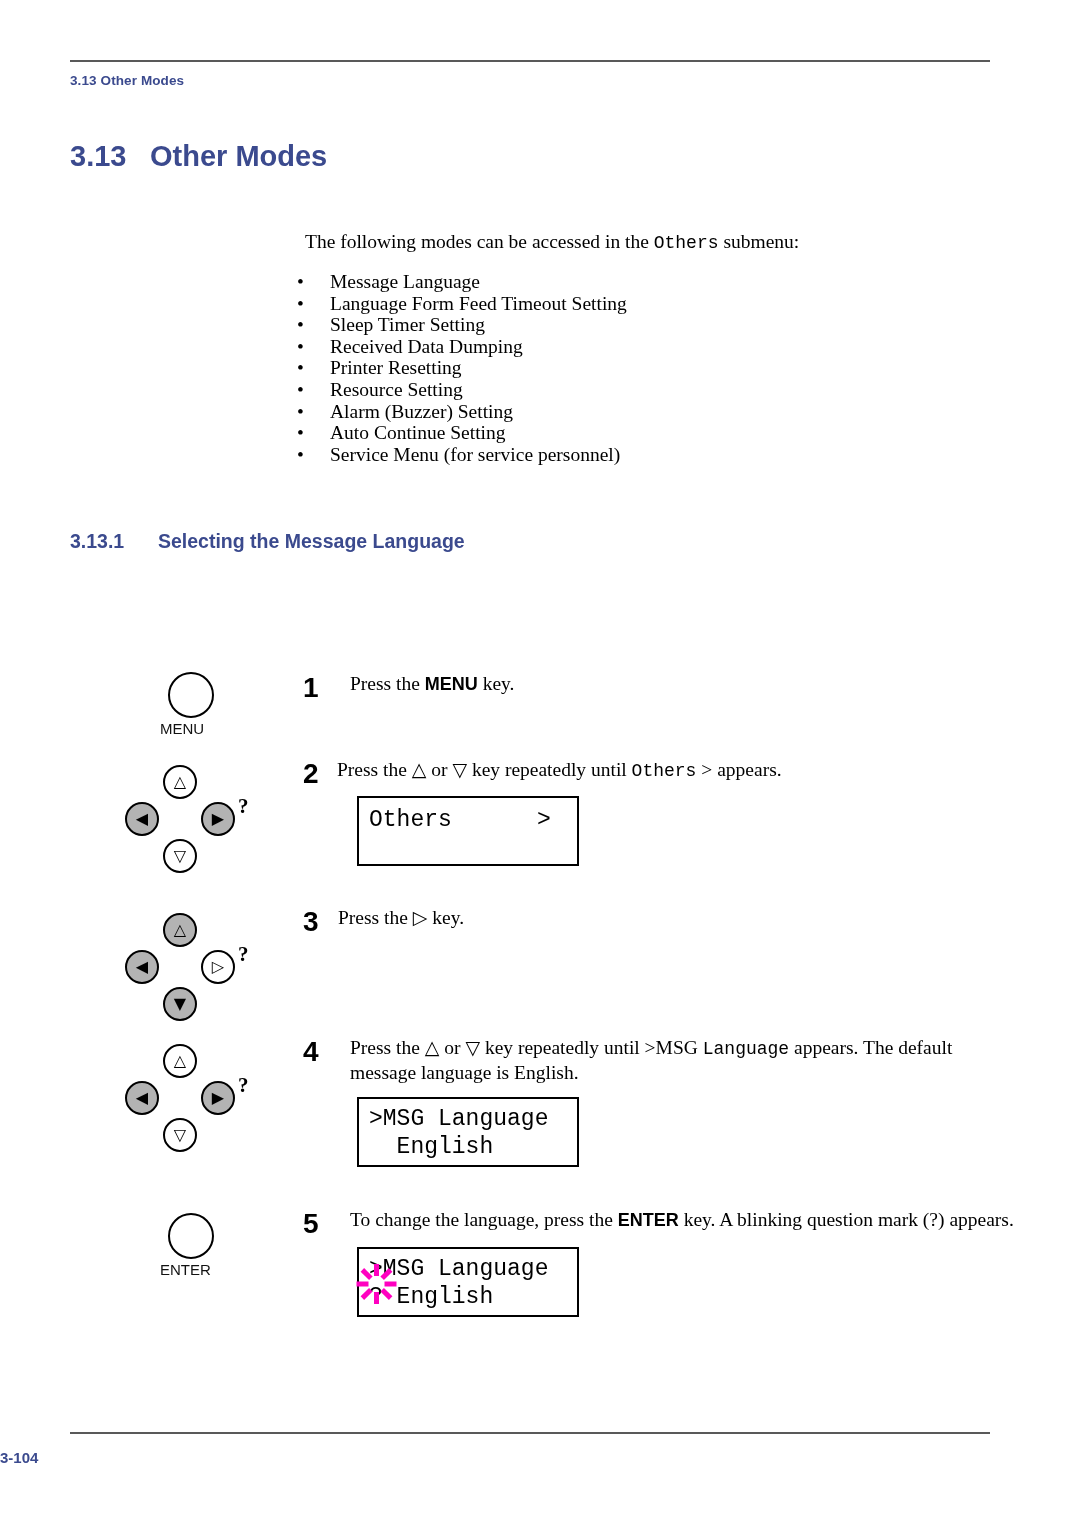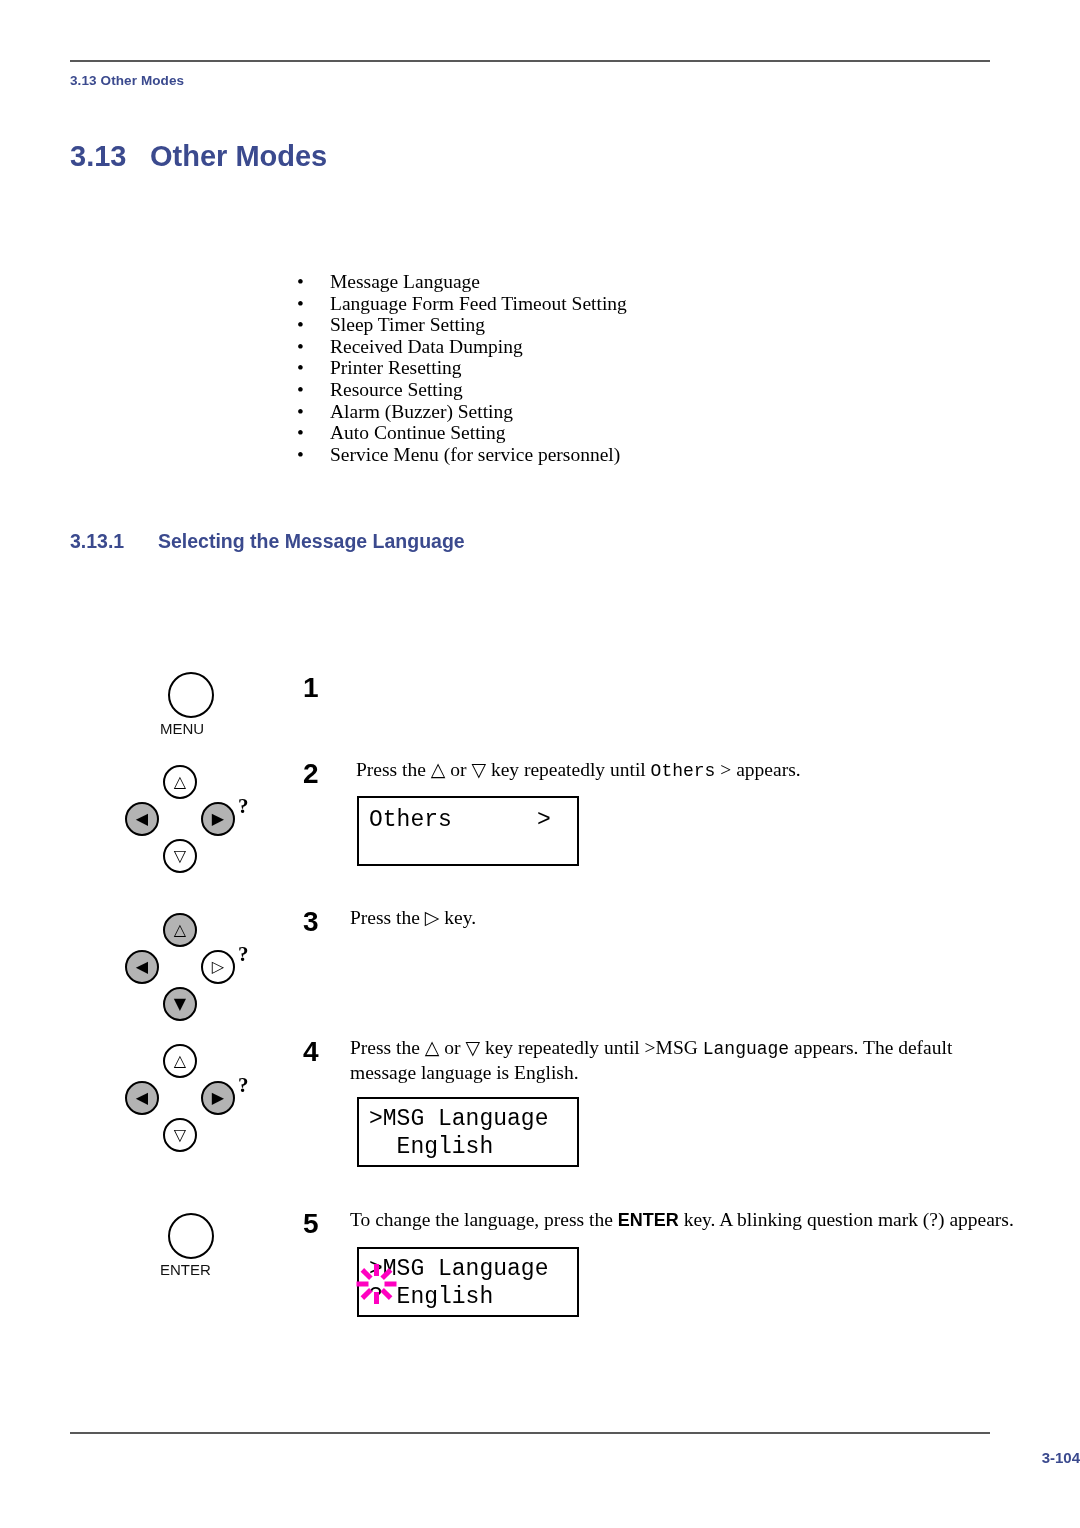--- a/index.html
+++ b/index.html
@@ -199,39 +199,42 @@
     position: absolute;
     left: 70px; top: 1432px;
     width: 920px;
     height: 2px;
     background: #595959;
   }
   .footer-text {
     position: absolute;
     left: 0; top: 1449px;
     width: 1080px;
-    text-align: right;
+    text-align: left;
     font-family: "Liberation Sans", sans-serif;
     font-weight: bold;
     font-size: 15px;
     color: #3b4a8e;
   }
 </style>
 </head>
 <body>
 
 <div class="page">
 
   <div class="header-rule"></div>
   <div class="header-text">3.13 Other Modes</div>
 
   <div class="h1">
     <span class="num">3.13</span><span>Other Modes</span>
   </div>
 
+  <div class="intro">
+    <span>The following modes can be accessed in the </span><span class="mono">Others</span><span> submenu:</span>
+  </div>
 
   <div class="bullets">
     <div class="row">
       <span class="dot">•</span>
       <span class="txt">Message Language</span>
     </div>
     <div class="row">
       <span class="dot">•</span>
       <span class="txt">Language Form Feed Timeout Setting</span>
     </div>
@@ -268,20 +271,23 @@
   <div class="h2">
     <span class="num">3.13.1</span><span>Selecting the Message Language</span>
   </div>
 
 
   <div class="keys" style="left:160px; top:672px;">
     <div class="key-circle big" style="left:8px; top:0;"></div>
     <div class="key-label" style="left:0; top:48px;">MENU</div>
   </div>
   <div class="step-num" style="left:303px; top:672px;">1</div>
+  <div class="step-text" style="left:350px; top:672px;">
+    <span>Press the </span><span class="keyname">MENU</span><span> key.</span>
+  </div>
 
   <div class="keys" style="left:125px; top:765px;">
 
     <div class="key-circle small" style="left:38px; top:0;">
       <span class="arrow-glyph">△</span>
     </div>
 
     <div class="key-circle small gray" style="left:0px; top:37px;">
       <span class="arrow-glyph">◀</span>
     </div>
@@ -289,21 +295,21 @@
     <div class="key-circle small gray" style="left:76px; top:37px;">
       <span class="arrow-glyph">▶</span>
     </div>
 
     <div class="key-circle small" style="left:38px; top:74px;">
       <span class="arrow-glyph">▽</span>
     </div>
     <div class="qmark" style="left:113px; top:29px;">?</div>
   </div>
   <div class="step-num" style="left:303px; top:758px;">2</div>
-  <div class="step-text" style="left:356px; top:758px;">
+  <div class="step-text" style="left:337px; top:758px;">
     <span>Press the </span><span class="tri">△</span><span> or </span><span class="tri">▽</span><span> key repeatedly until </span><span class="mono">Others</span><span>  &gt; appears.</span>
   </div>
 
   <div class="lcd" style="left:357px; top:796px; width:222px; height:70px;">
     <span class="line" style="left:10px; top:8px;">Others</span>
     <span class="line" style="left:178px; top:8px;">&gt;</span>
   </div>
 
   <div class="keys" style="left:125px; top:913px;">
     <div class="key-circle small gray" style="left:38px; top:0;">
@@ -314,21 +320,21 @@
     </div>
     <div class="key-circle small" style="left:76px; top:37px;">
       <span class="arrow-glyph">▷</span>
     </div>
     <div class="key-circle small gray" style="left:38px; top:74px;">
       <span class="arrow-glyph">▼</span>
     </div>
     <div class="qmark" style="left:113px; top:29px;">?</div>
   </div>
   <div class="step-num" style="left:303px; top:906px;">3</div>
-  <div class="step-text" style="left:350px; top:906px;">
+  <div class="step-text" style="left:338px; top:906px;">
     <span>Press the </span><span class="tri">▷</span><span> key.</span>
   </div>
 
   <div class="keys" style="left:125px; top:1044px;">
     <div class="key-circle small" style="left:38px; top:0;">
       <span class="arrow-glyph">△</span>
     </div>
     <div class="key-circle small gray" style="left:0px; top:37px;">
       <span class="arrow-glyph">◀</span>
     </div>

